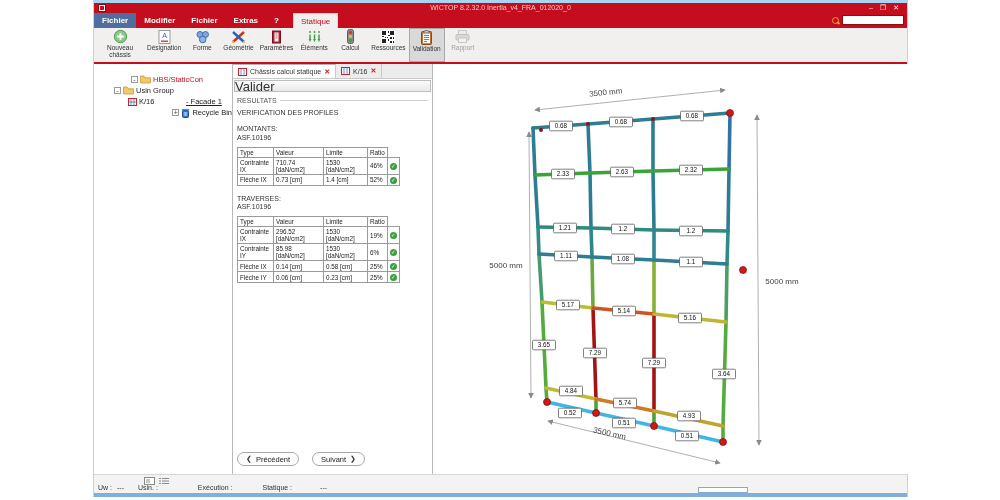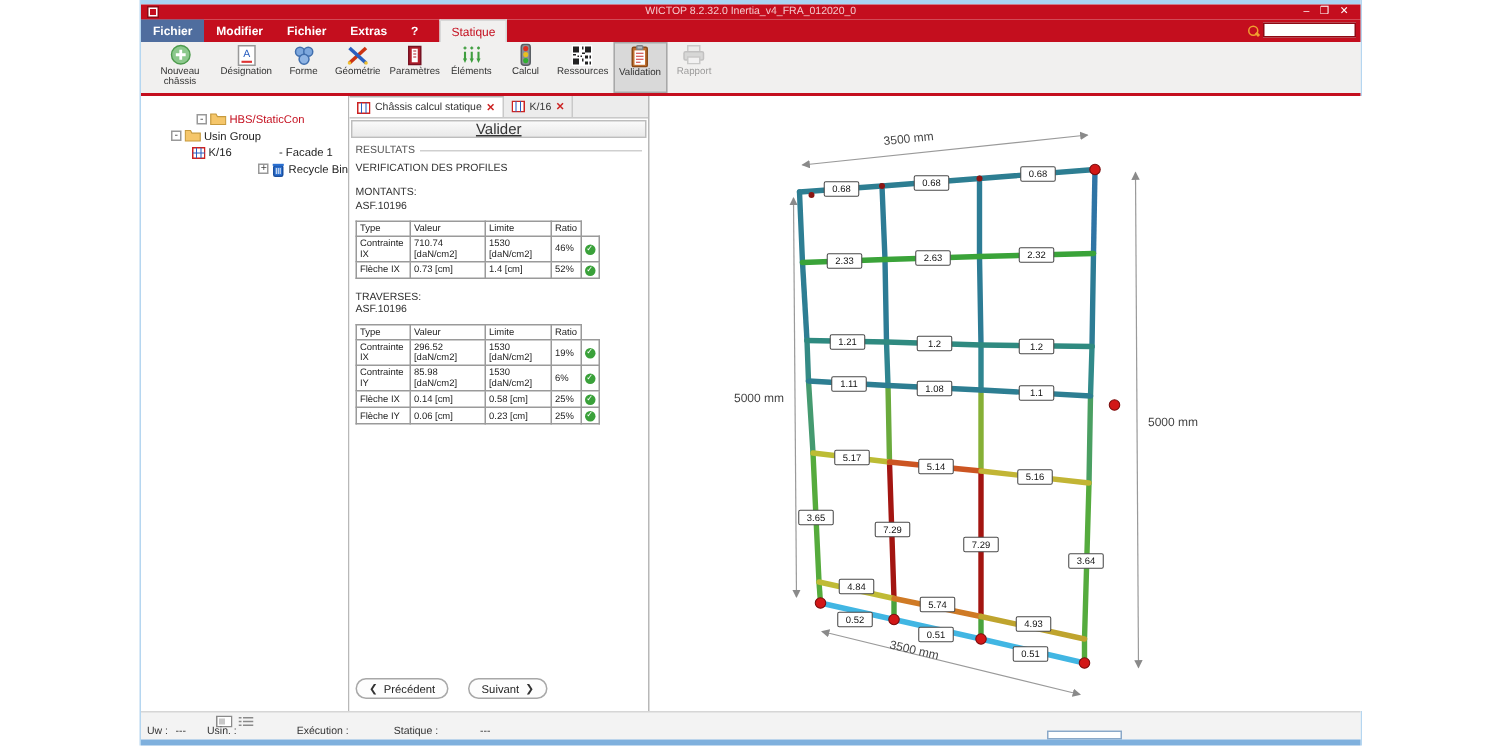--- a/index.html
+++ b/index.html
@@ -33,29 +33,29 @@
   .rb .ric { height:15px; display:flex; align-items:center; }
   .rb .rlb { font-size:6.5px; line-height:1.15; color:#333; text-align:center; max-width:42px; }
   .rb.selected { background:#d9d9d9; border:1px solid #a8a8a8; }
   .rb.disabled { opacity:.45; }
   .ribbon-divider { position:absolute; left:0; top:62px; width:100%; height:2px; background:#c40e1e; }
   
   .main { position:absolute; left:0; top:64px; width:100%; height:410px; background:#fff; }
   .tree-panel { position:absolute; left:0; top:0; width:139px; height:100%; border-right:1px solid #b8b8b8; background:#fff; padding-top:10px; }
   .tree-row { display:flex; align-items:center; height:11px; font-size:7.5px; color:#222; position:relative; }
   .expander { width:7px; height:7px; border:1px solid #999; background:#fff; font-size:7px; line-height:5px; text-align:center; color:#444; margin-right:2px; flex:none; }
-  .tree-suffix { position:absolute; left:92px; font-size:7.5px; color:#222; }
+  .tree-suffix { position:absolute; left:92px; font-size:7.5px; color:#222;text-decoration:underline; }
   .tree-root-label { color:#c40e1e; }
   
   .center-panel { position:absolute; left:139px; top:0; width:200px; height:100%; border-right:1px solid #b8b8b8; background:#fff; }
   .doc-tabs { display:flex; height:15px; background:#ececec; border-bottom:1px solid #c9c9c9; }
   .doc-tab { display:flex; align-items:center; gap:3px; padding:0 5px; font-size:7px; color:#333; border-right:1px solid #c9c9c9; }
   .doc-tab.active { background:#fff; border-top:1px solid #b5b5b5; }
   .tab-close { color:#cc2222; font-size:7px; font-weight:bold; }
-  .validate-btn { margin:1px 1px 0 1px; height:12px; background:linear-gradient(#fafafa,#e9e9e9); border:1px solid #bdbdbd; font-size:10px; line-height:11px; text-align:center; color:#333;text-decoration:underline; }
+  .validate-btn { margin:1px 1px 0 1px; height:12px; background:linear-gradient(#fafafa,#e9e9e9); border:1px solid #bdbdbd; font-size:13px; line-height:11px; text-align:left; color:#333; }
   .results { padding:5px 4px 0 4px; }
   .sec-title { display:flex; align-items:center; gap:3px; font-size:7px; color:#555; }
   .sec-title .rule { flex:1; border-top:1px solid #cfcfcf; }
   .sub-title { font-size:7px; color:#333; margin-top:5px; }
   .grp-name { font-size:7px; color:#333; margin-top:9px; line-height:1.25; white-space:pre-line; }
   table.res { border-collapse:collapse; margin-top:4px; }
   table.res td, table.res th { border:1px solid #9a9a9a; font-size:6.3px; font-weight:normal; color:#222; text-align:left; padding:1px 2px; height:9px; }
   table.res .c-type{ width:36px; } .c-val{ width:50px; } .c-lim{ width:44px; } .c-rat{ width:17px; }
   td.chk { border:1px solid #9a9a9a; width:11px; text-align:center; }
   .okdot { display:inline-block; width:7px; height:7px; border-radius:50%; background:#3aa13a; color:#fff; font-size:5.5px; line-height:7px; text-align:center; }

